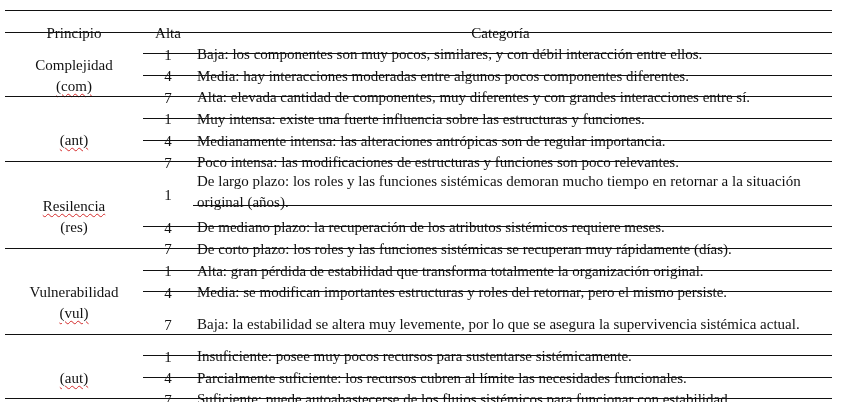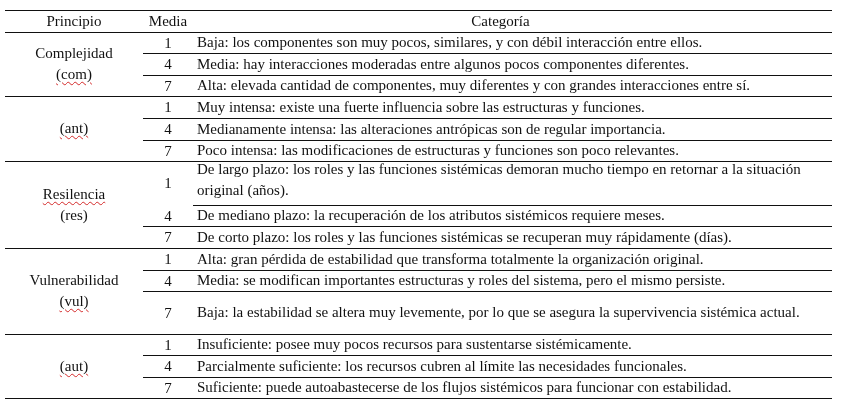--- a/index.html
+++ b/index.html
@@ -27,20 +27,21 @@
       height: 0;
       border-top: 1.6px solid #111111;
     }
     .cell {
       position: absolute;
       display: flex;
       align-items: center;
       box-sizing: border-box;
       line-height: 20px;
       white-space: nowrap;
+      margin-top: 12px;
     }
     .center {
       justify-content: center;
       text-align: center;
     }
     .cat {
       padding-left: 4px;
       white-space: normal;
       line-height: 21px;
       font-family: Liberation Serif, serif;
@@ -57,21 +58,21 @@
       text-underline-offset: 2px;
     }
   </style>
 </head>
 <body>
 
 <div class="tbl">
 
   <div class="hline" style="left:0; top:0; width:827px;"></div>
   <div class="cell center" style="left:0; top:0; width:138px; height:22px;">Principio</div>
-  <div class="cell center" style="left:138px; top:0; width:50px; height:22px;">Media</div>
+  <div class="cell center" style="left:138px; top:0; width:50px; height:22px;">Alta</div>
   <div class="cell center" style="left:176px; top:0; width:639px; height:22px;">Categoría</div>
   <div class="hline" style="left:0; top:22px; width:827px;"></div>
 
   <div class="cell principle" style="left:0; top:22px; width:138px; height:64px;">
     <span>Complejidad</span>
     <span class="spell">(com)</span>
   </div>
   <div class="cell center" style="left:138px; top:22px; width:50px; height:21px;">1</div>
   <div class="cell cat" style="left:188px; top:22px; width:639px; height:21px;">Baja: los componentes son muy pocos, similares, y con débil interacción entre ellos.</div>
   <div class="hline" style="left:138px; top:43px; width:689px;"></div>
@@ -110,21 +111,21 @@
   <div class="hline" style="left:0; top:238px; width:827px;"></div>
 
   <div class="cell principle" style="left:0; top:238px; width:138px; height:86px;align-items:center;">
     <span>Vulnerabilidad</span>
     <span class="spell">(vul)</span>
   </div>
   <div class="cell center" style="left:138px; top:238px; width:50px; height:22px;">1</div>
   <div class="cell cat" style="left:188px; top:238px; width:639px; height:22px;">Alta: gran pérdida de estabilidad que transforma totalmente la organización original.</div>
   <div class="hline" style="left:138px; top:260px; width:689px;"></div>
   <div class="cell center" style="left:138px; top:260px; width:50px; height:21px;">4</div>
-  <div class="cell cat" style="left:188px; top:260px; width:639px; height:21px;">Media: se modifican importantes estructuras y roles del sistema, pero el mismo persiste.</div>
+  <div class="cell cat" style="left:188px; top:260px; width:639px; height:21px;">Media: se modifican importantes estructuras y roles del retornar, pero el mismo persiste.</div>
   <div class="hline" style="left:138px; top:281px; width:689px;"></div>
   <div class="cell center" style="left:138px; top:281px; width:50px; height:43px;">7</div>
   <div class="cell cat" style="left:188px; top:281px; width:639px; height:43px; padding-right:6px;">Baja: la estabilidad se altera muy levemente, por lo que se asegura la supervivencia sistémica actual.</div>
   <div class="hline" style="left:0; top:324px; width:827px;"></div>
 
   <div class="cell principle" style="left:0; top:324px; width:138px; height:64px;">
     <span class="spell">(aut)</span>
   </div>
   <div class="cell center" style="left:138px; top:324px; width:50px; height:21px;">1</div>
   <div class="cell cat" style="left:188px; top:324px; width:639px; height:21px;">Insuficiente: posee muy pocos recursos para sustentarse sistémicamente.</div>

